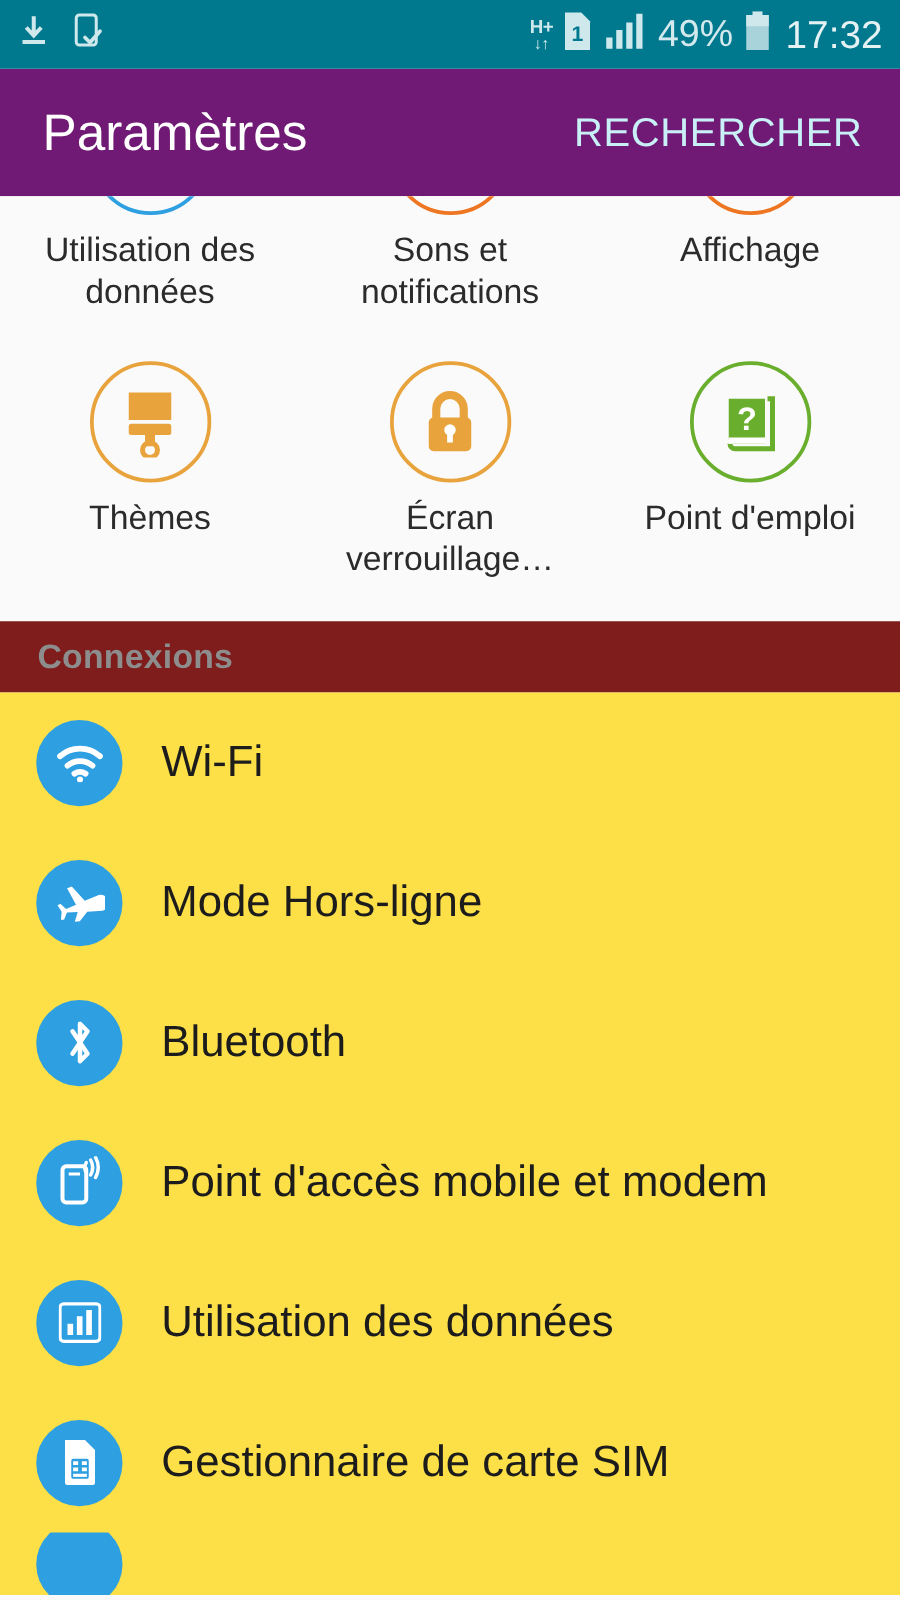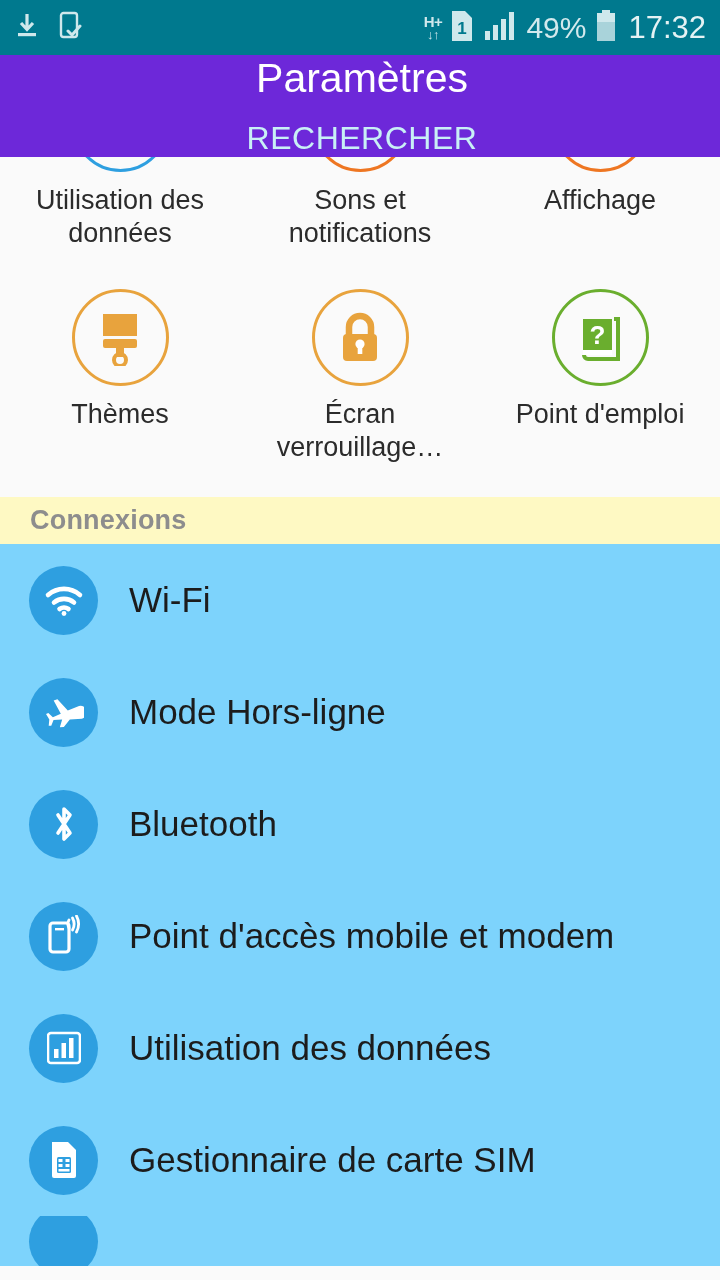--- a/index.html
+++ b/index.html
@@ -69,27 +69,26 @@
   .clock {
     font-size: 31px;
     color: #e4f2f4;
     letter-spacing: 0px;
     margin-left: 2px;
   }
 
   
   .app-bar {
     height: 102px;
-    background: #6d28d9;
+    background: #701a75;
     display: flex;
     align-items: center;
     justify-content: space-between;
     padding: 0 30px 0 34px;
     box-sizing: border-box;
-    flex-direction: column;
   }
   .app-title {
     font-size: 41px;
     color: #ffffff;
     font-weight: 400;
     letter-spacing: 0px;
   }
   .app-action {
     font-size: 32px;
     color: #c8f0f6;
@@ -140,36 +139,36 @@
     margin-top: 12px;
     text-align: center;
     font-size: 27px;
     line-height: 33px;
     color: #2b2b2b;
     max-width: 205px;
   }
 
   
   .section-header {
-    background: #fef9c3;
-    height: 47px;
+    background: #7f1d1d;
+    height: 57px;
     display: flex;
     align-items: center;
     padding-left: 30px;
     box-sizing: border-box;
   }
   .section-header span {
     font-size: 27px;
     color: #8d8d8d;
     font-weight: bold;
     letter-spacing: 0.2px;
   }
 
   
-  .list { background: #7dd3fc; }
+  .list { background: #fde047; }
   .list-item {
     height: 112px;
     display: flex;
     align-items: center;
     padding-left: 29px;
     box-sizing: border-box;
   }
   .list-item.clipped { height: 50px; overflow: hidden; }
   .li-icon {
     width: 69px;

